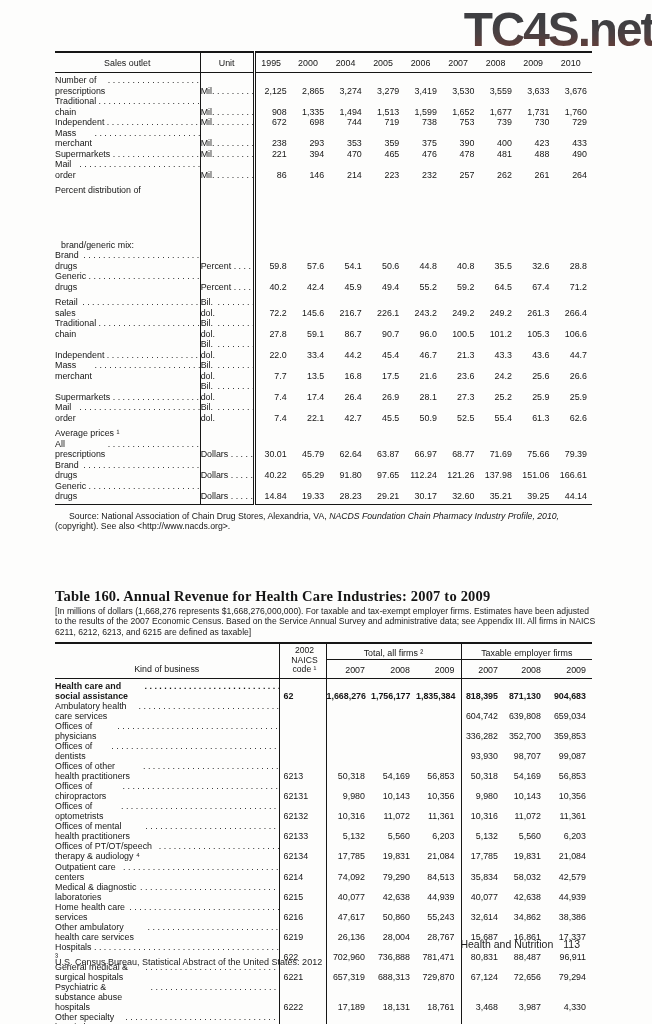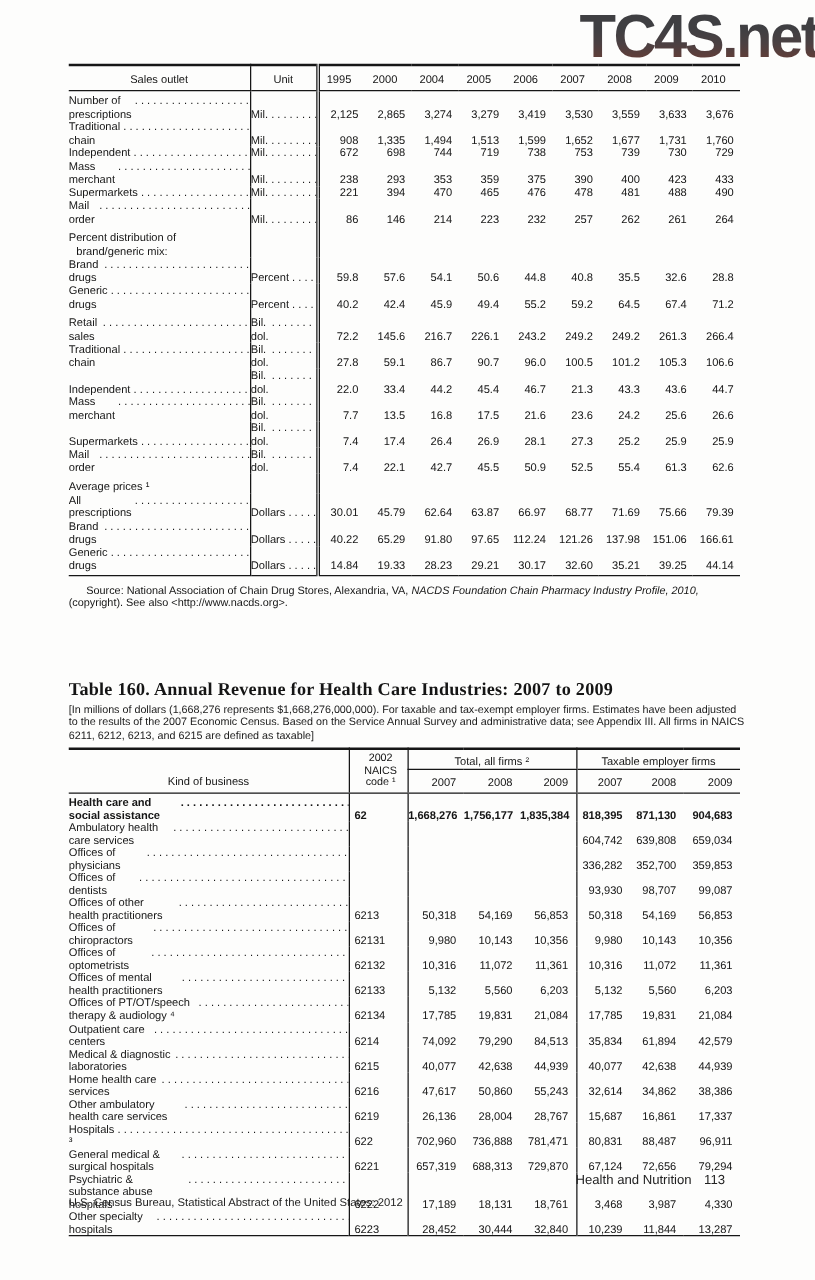--- a/index.html
+++ b/index.html
@@ -48,21 +48,21 @@
   .t160 td.num{text-align:right;padding-right:6px;}
   .t160 td.tot0,.t160 td.tax0{border-left:1px solid #161616;}
   .t160 tr.bold{font-weight:bold;}
   .t160 tr.first td{padding-top:2px;}
 
   .flexline{display:flex;align-items:baseline;}
   .lead{flex:1 1 auto;overflow:hidden;white-space:nowrap;}
   .lead::after{content:"\00a0.\00a0.\00a0.\00a0.\00a0.\00a0.\00a0.\00a0.\00a0.\00a0.\00a0.\00a0.\00a0.\00a0.\00a0.\00a0.\00a0.\00a0.\00a0.\00a0.\00a0.\00a0.\00a0.\00a0.\00a0.\00a0.\00a0.\00a0.\00a0.\00a0.\00a0.\00a0.\00a0.\00a0.\00a0.\00a0.\00a0.\00a0.\00a0.\00a0.\00a0.\00a0.\00a0.\00a0.\00a0.";}
   .in0{padding-left:2px;}.in1{padding-left:9px;}.in2{padding-left:16px;}
   .inA{padding-left:12px;}.inB{padding-left:18px;}
-  .line2{padding-left:6px;}
+  .line2{padding-left:6px;margin-top:44px;}
 
   
   .footnotes{margin:6px 54px 0 55px;font-size:8.7px;line-height:10.6px;}
   .footnotes p{margin:0;text-indent:14px;}
   .footnotes .it{font-style:italic;}
 
   
   .footer-right{position:absolute;top:938px;right:72px;font-size:10.5px;color:#222;}
   .footer-right .pageno{margin-left:10px;}
   .footer-left{position:absolute;top:957px;left:55px;font-size:9px;color:#222;}
@@ -720,21 +720,21 @@
               <div class="flexline">
                 <span>Outpatient care centers</span>
                 <span class="lead"></span>
               </div>
             </td>
             <td class="naics">6214</td>
             <td class="num tot0">74,092</td>
             <td class="num">79,290</td>
             <td class="num">84,513</td>
             <td class="num tax0">35,834</td>
-            <td class="num">61,894</td>
+            <td class="num">58,032</td>
             <td class="num">42,579</td>
           </tr>
           <tr>
             <td class="lbl in1">
               <div class="flexline">
                 <span>Medical &amp; diagnostic laboratories</span>
                 <span class="lead"></span>
               </div>
             </td>
             <td class="naics">6215</td>

